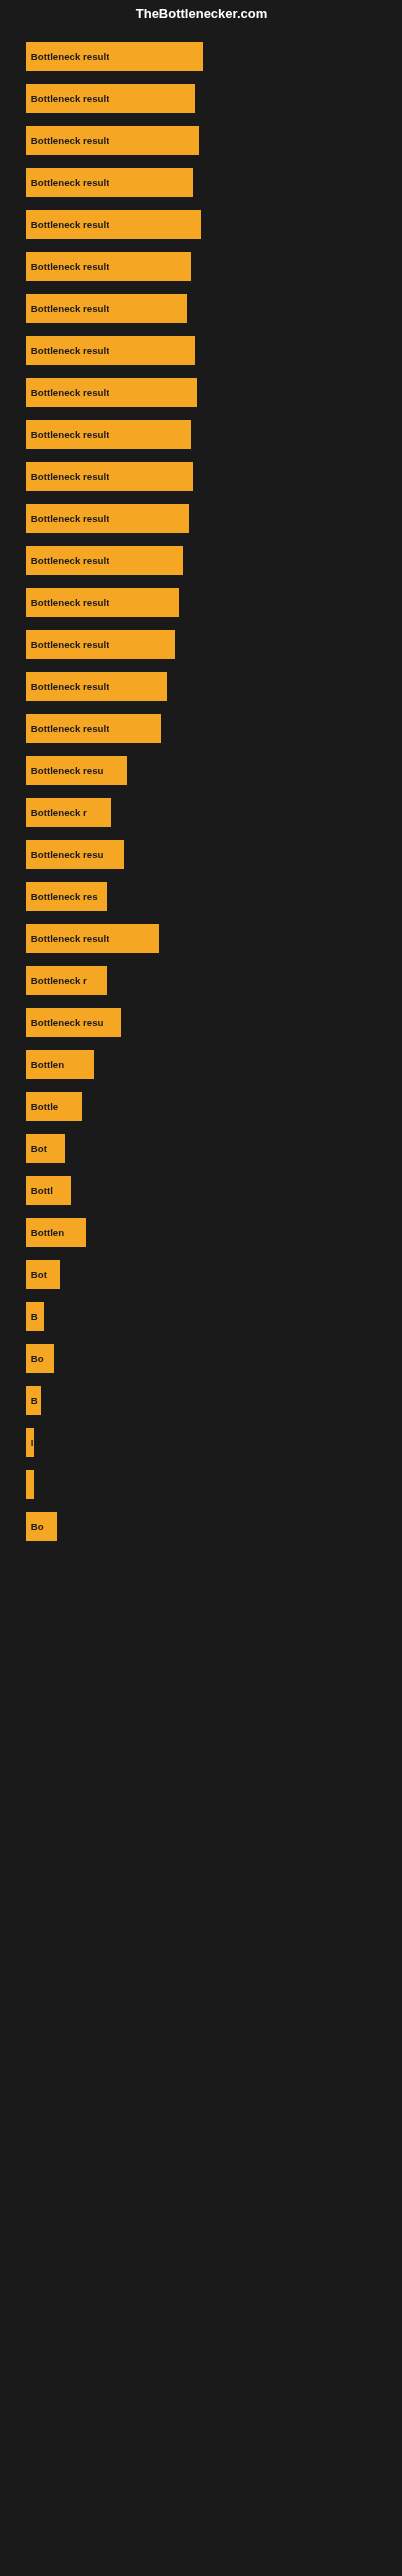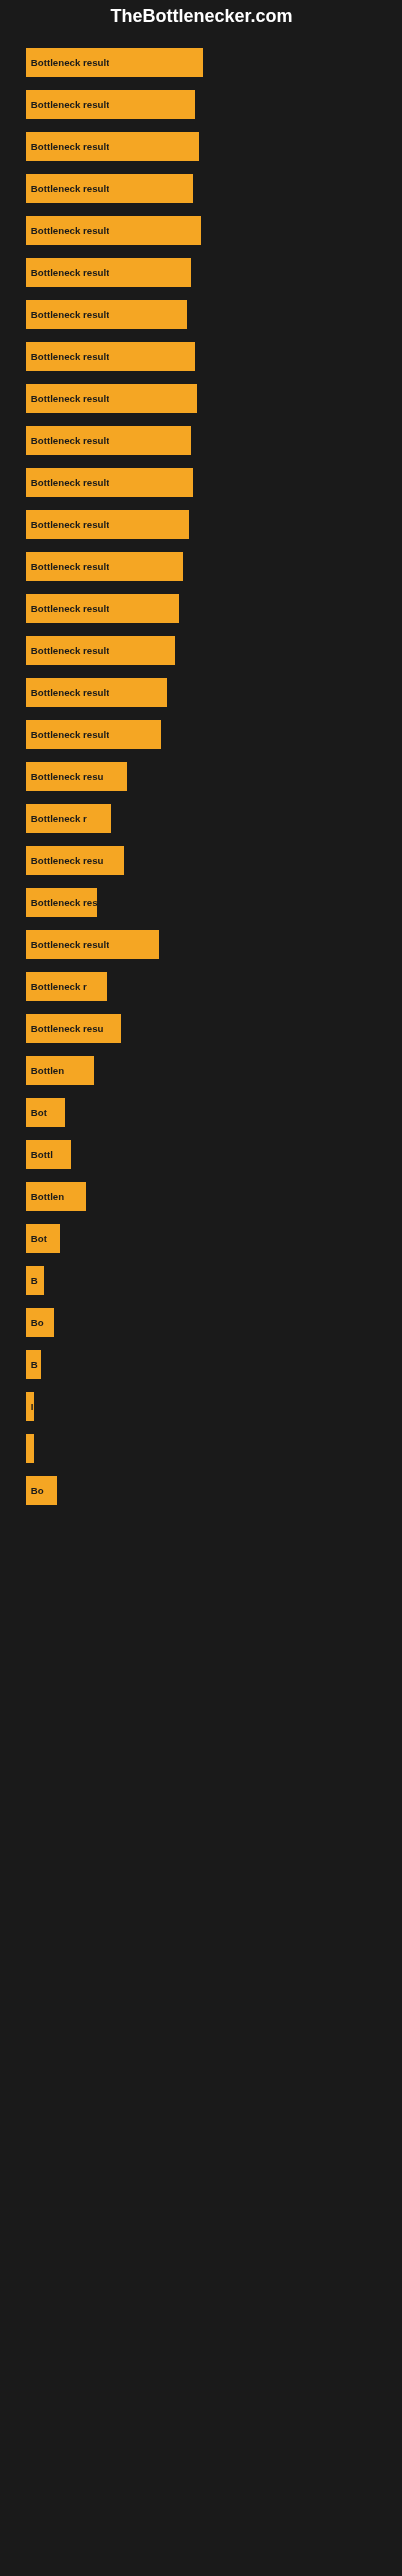--- a/index.html
+++ b/index.html
@@ -10,21 +10,21 @@
     body {
       width: 403px;
       min-height: 2576px;
       background-color: #1a1a1a;
       font-family: Arial, sans-serif;
       position: relative;
     }
     .site-title {
       text-align: center;
       color: #ffffff;
-      font-size: 18px;
+      font-size: 13px;
       padding: 6.4px 0;
       font-weight: bold;
     }
     .bars-container {
       padding: 8px 0;
       position: relative;
     }
     .bar-row {
       display: flex;
       align-items: center;
@@ -150,21 +150,21 @@
       <div class="bar" style="width: 85px;">
         <span class="bar-label">Bottleneck r</span>
       </div>
     </div>
     <div class="bar-row">
       <div class="bar" style="width: 98px;">
         <span class="bar-label">Bottleneck resu</span>
       </div>
     </div>
     <div class="bar-row">
-      <div class="bar" style="width: 71px;">
+      <div class="bar" style="width: 81px;">
         <span class="bar-label">Bottleneck res</span>
       </div>
     </div>
     <div class="bar-row">
       <div class="bar" style="width: 133px;">
         <span class="bar-label">Bottleneck result</span>
       </div>
     </div>
     <div class="bar-row">
       <div class="bar" style="width: 81px;">
@@ -175,20 +175,25 @@
       <div class="bar" style="width: 95px;">
         <span class="bar-label">Bottleneck resu</span>
       </div>
     </div>
     <div class="bar-row">
       <div class="bar" style="width: 68px;">
         <span class="bar-label">Bottlen</span>
       </div>
     </div>
     <div class="bar-row">
+      <div class="bar" style="width: 56px;">
+        <span class="bar-label">Bottle</span>
+      </div>
+    </div>
+    <div class="bar-row">
       <div class="bar" style="width: 39px;">
         <span class="bar-label">Bot</span>
       </div>
     </div>
     <div class="bar-row">
       <div class="bar" style="width: 45px;">
         <span class="bar-label">Bottl</span>
       </div>
     </div>
     <div class="bar-row">

